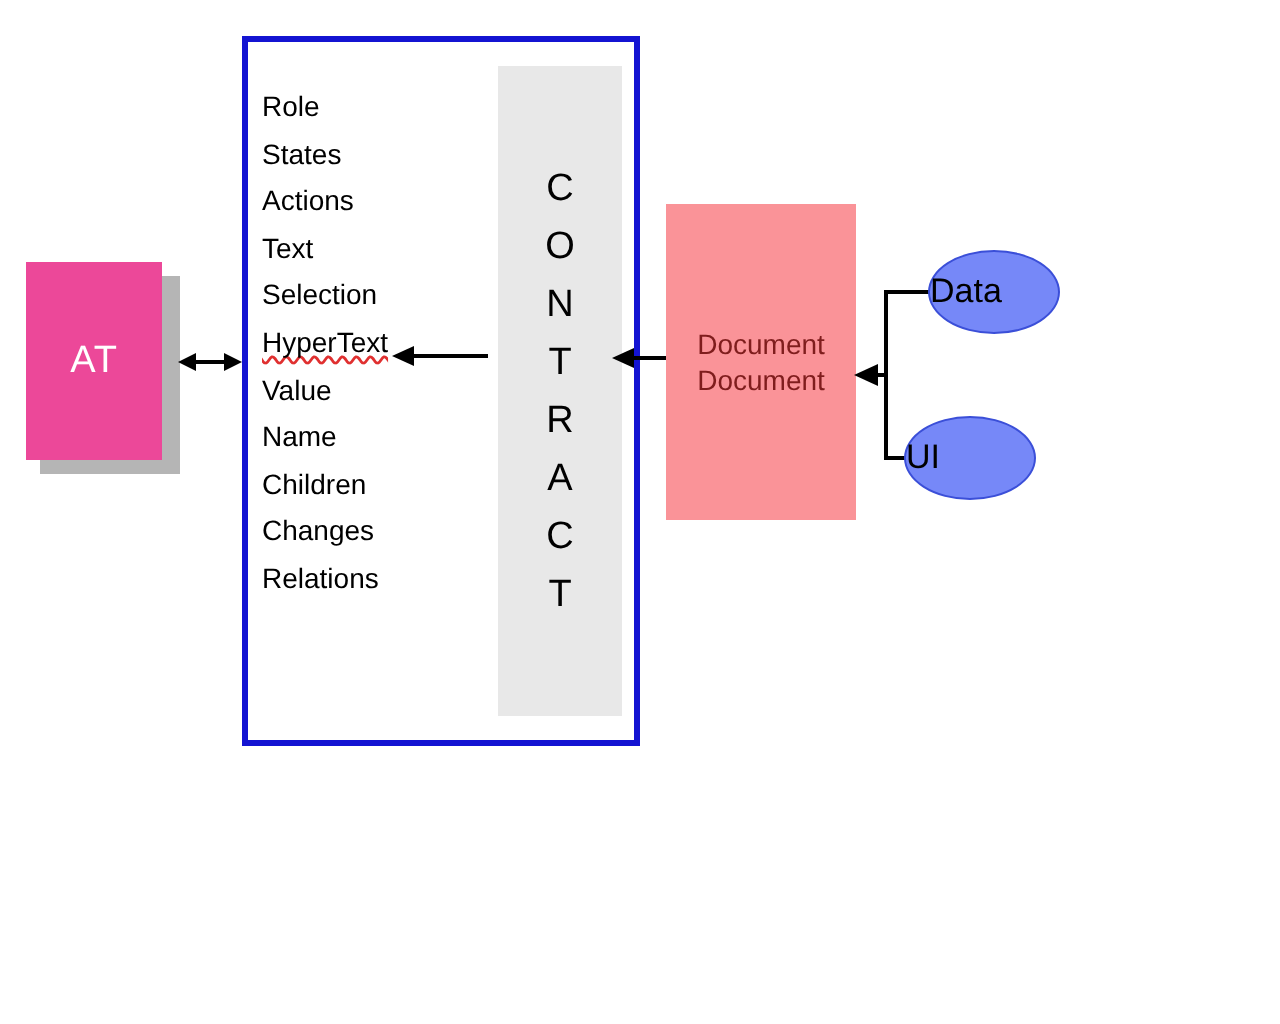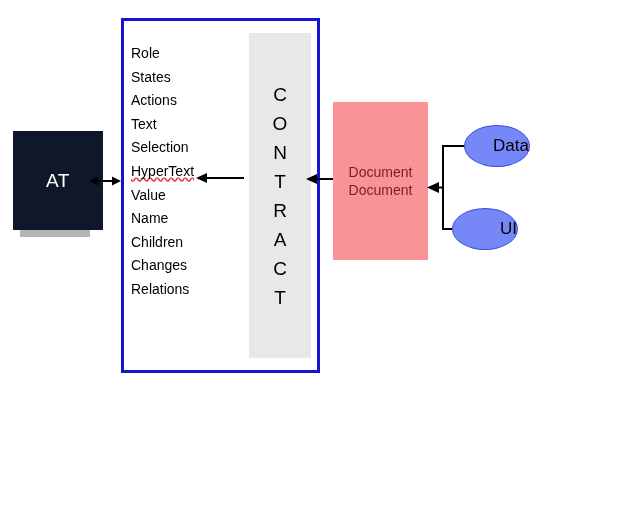--- a/index.html
+++ b/index.html
@@ -25,23 +25,23 @@
     left: 20px;
     top: 138px;
     width: 70px;
     height: 99px;
     background: #b5b5b5;
   }
   #at-box {
     position: absolute;
     left: 13px;
     top: 131px;
-    width: 90px;
+    width: 68px;
     height: 99px;
-    background: #0f172a;
+    background: #ec4899;
     display: flex;
     align-items: center;
     justify-content: center;
   }
   #at-label {
     color: #ffffff;
     font-size: 19px;
     font-family: "Liberation Sans", sans-serif;
     letter-spacing: 0.5px;
   }
@@ -166,21 +166,21 @@
   .node-ellipse {
     position: absolute;
     width: 66px;
     height: 42px;
     border-radius: 50%;
     background: #7688f8;
     border: 1px solid #3b4fd8;
     box-sizing: border-box;
     display: flex;
     align-items: center;
-    justify-content: flex-end;
+    justify-content: flex-start;
   }
   .node-ellipse span {
     font-size: 17px;
     color: #000000;
     font-family: "Liberation Sans", sans-serif;
   }
   #ellipse-data { left: 464px; top: 125px; }
   #ellipse-ui   { left: 452px; top: 208px; }
 </style>
 </head>

